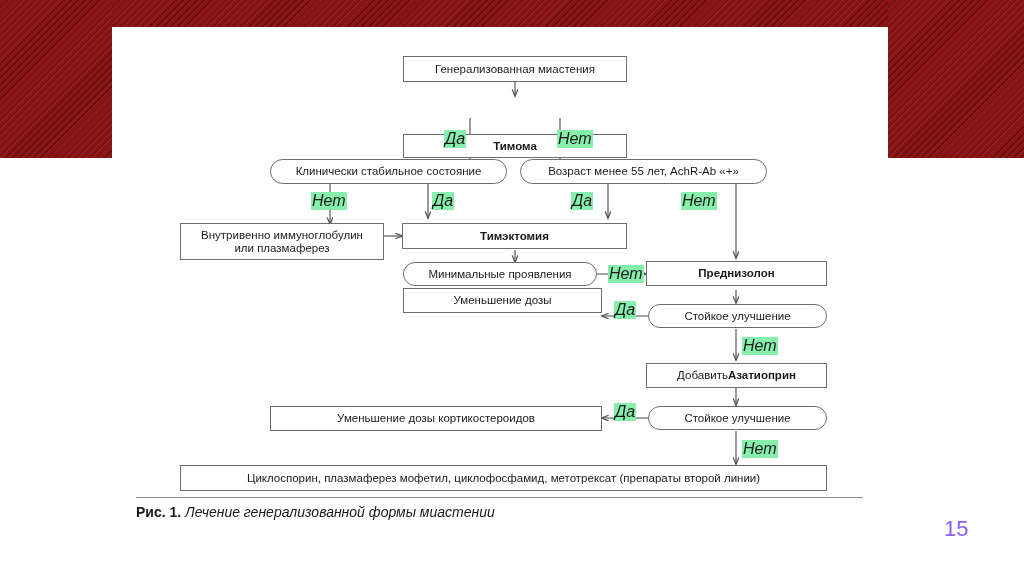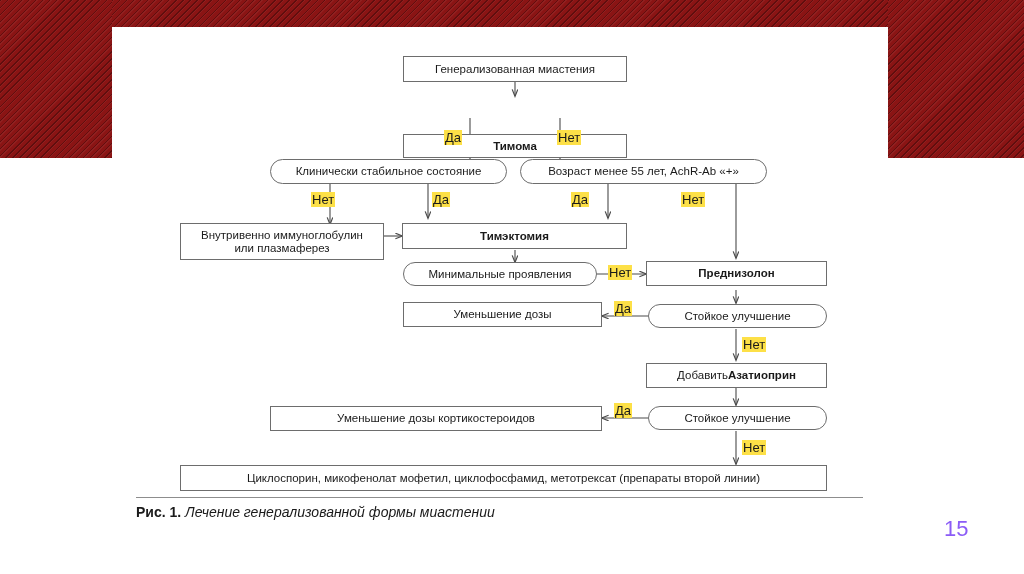--- a/index.html
+++ b/index.html
@@ -41,22 +41,22 @@
     padding:0 6px;
     z-index:3;
   }
   .node.round{border-radius:14px;}
   .node.bold{font-weight:bold;}
   .node .two{display:block;}
 
   
   .elabel{
     position:absolute;z-index:4;
-    font-size:13px;color:#1a1a1a;
-    background:#fde047;padding:0 1px;white-space:nowrap;
+    font-style:italic;font-size:16px;color:#1a1a1a;
+    background:#86efac;padding:0 1px;white-space:nowrap;
   }
 
   
   #rule{position:absolute;left:136px;top:497px;width:727px;height:1px;background:#8d8d8d;z-index:2;}
   #caption{
     position:absolute;left:136px;top:504px;z-index:4;
     font-size:14px;font-style:italic;color:#1a1a1a;white-space:nowrap;
   }
   #caption b{font-style:normal;font-weight:bold;}
   #pageno{
@@ -132,34 +132,34 @@
     <span class="two">Внутривенно иммуноглобулин</span>
     <span class="two">или плазмаферез</span>
   </div>
 
   <div class="node bold" id="n6" style="left:402px;top:223px;width:225px;height:26px;">Тимэктомия</div>
 
   <div class="node round" id="n7" style="left:403px;top:262px;width:194px;height:24px;">Минимальные проявления</div>
 
   <div class="node bold" id="n8" style="left:646px;top:261px;width:181px;height:25px;text-align:center;">Преднизолон</div>
 
-  <div class="node" id="n9" style="left:403px;top:302px;width:199px;height:25px;">Уменьшение дозы</div>
+  <div class="node" id="n9" style="left:403px;top:288px;width:199px;height:25px;">Уменьшение дозы</div>
 
   <div class="node round" id="n10" style="left:648px;top:304px;width:179px;height:24px;">Стойкое улучшение</div>
 
   <div class="node" id="n11" style="left:646px;top:363px;width:181px;height:25px;">
     <span>Добавить </span>
       <b>Азатиоприн</b>
   </div>
 
   <div class="node" id="n12" style="left:270px;top:406px;width:332px;height:25px;">Уменьшение дозы кортикостероидов</div>
 
   <div class="node round" id="n13" style="left:648px;top:406px;width:179px;height:24px;">Стойкое улучшение</div>
 
-  <div class="node" id="n14" style="left:180px;top:465px;width:647px;height:26px;">Циклоспорин, микофенолат мофетил, циклофосфамид, метотрексат (препараты второй линии)</div>
+  <div class="node" id="n14" style="left:180px;top:465px;width:647px;height:26px;">Циклоспорин, плазмаферез мофетил, циклофосфамид, метотрексат (препараты второй линии)</div>
 
   <div class="elabel" style="left:444px;top:130px;">Да</div>
   <div class="elabel" style="left:557px;top:130px;">Нет</div>
   <div class="elabel" style="left:311px;top:192px;">Нет</div>
   <div class="elabel" style="left:432px;top:192px;">Да</div>
   <div class="elabel" style="left:571px;top:192px;">Да</div>
   <div class="elabel" style="left:681px;top:192px;">Нет</div>
   <div class="elabel" style="left:608px;top:265px;">Нет</div>
   <div class="elabel" style="left:614px;top:301px;">Да</div>
   <div class="elabel" style="left:742px;top:337px;">Нет</div>

